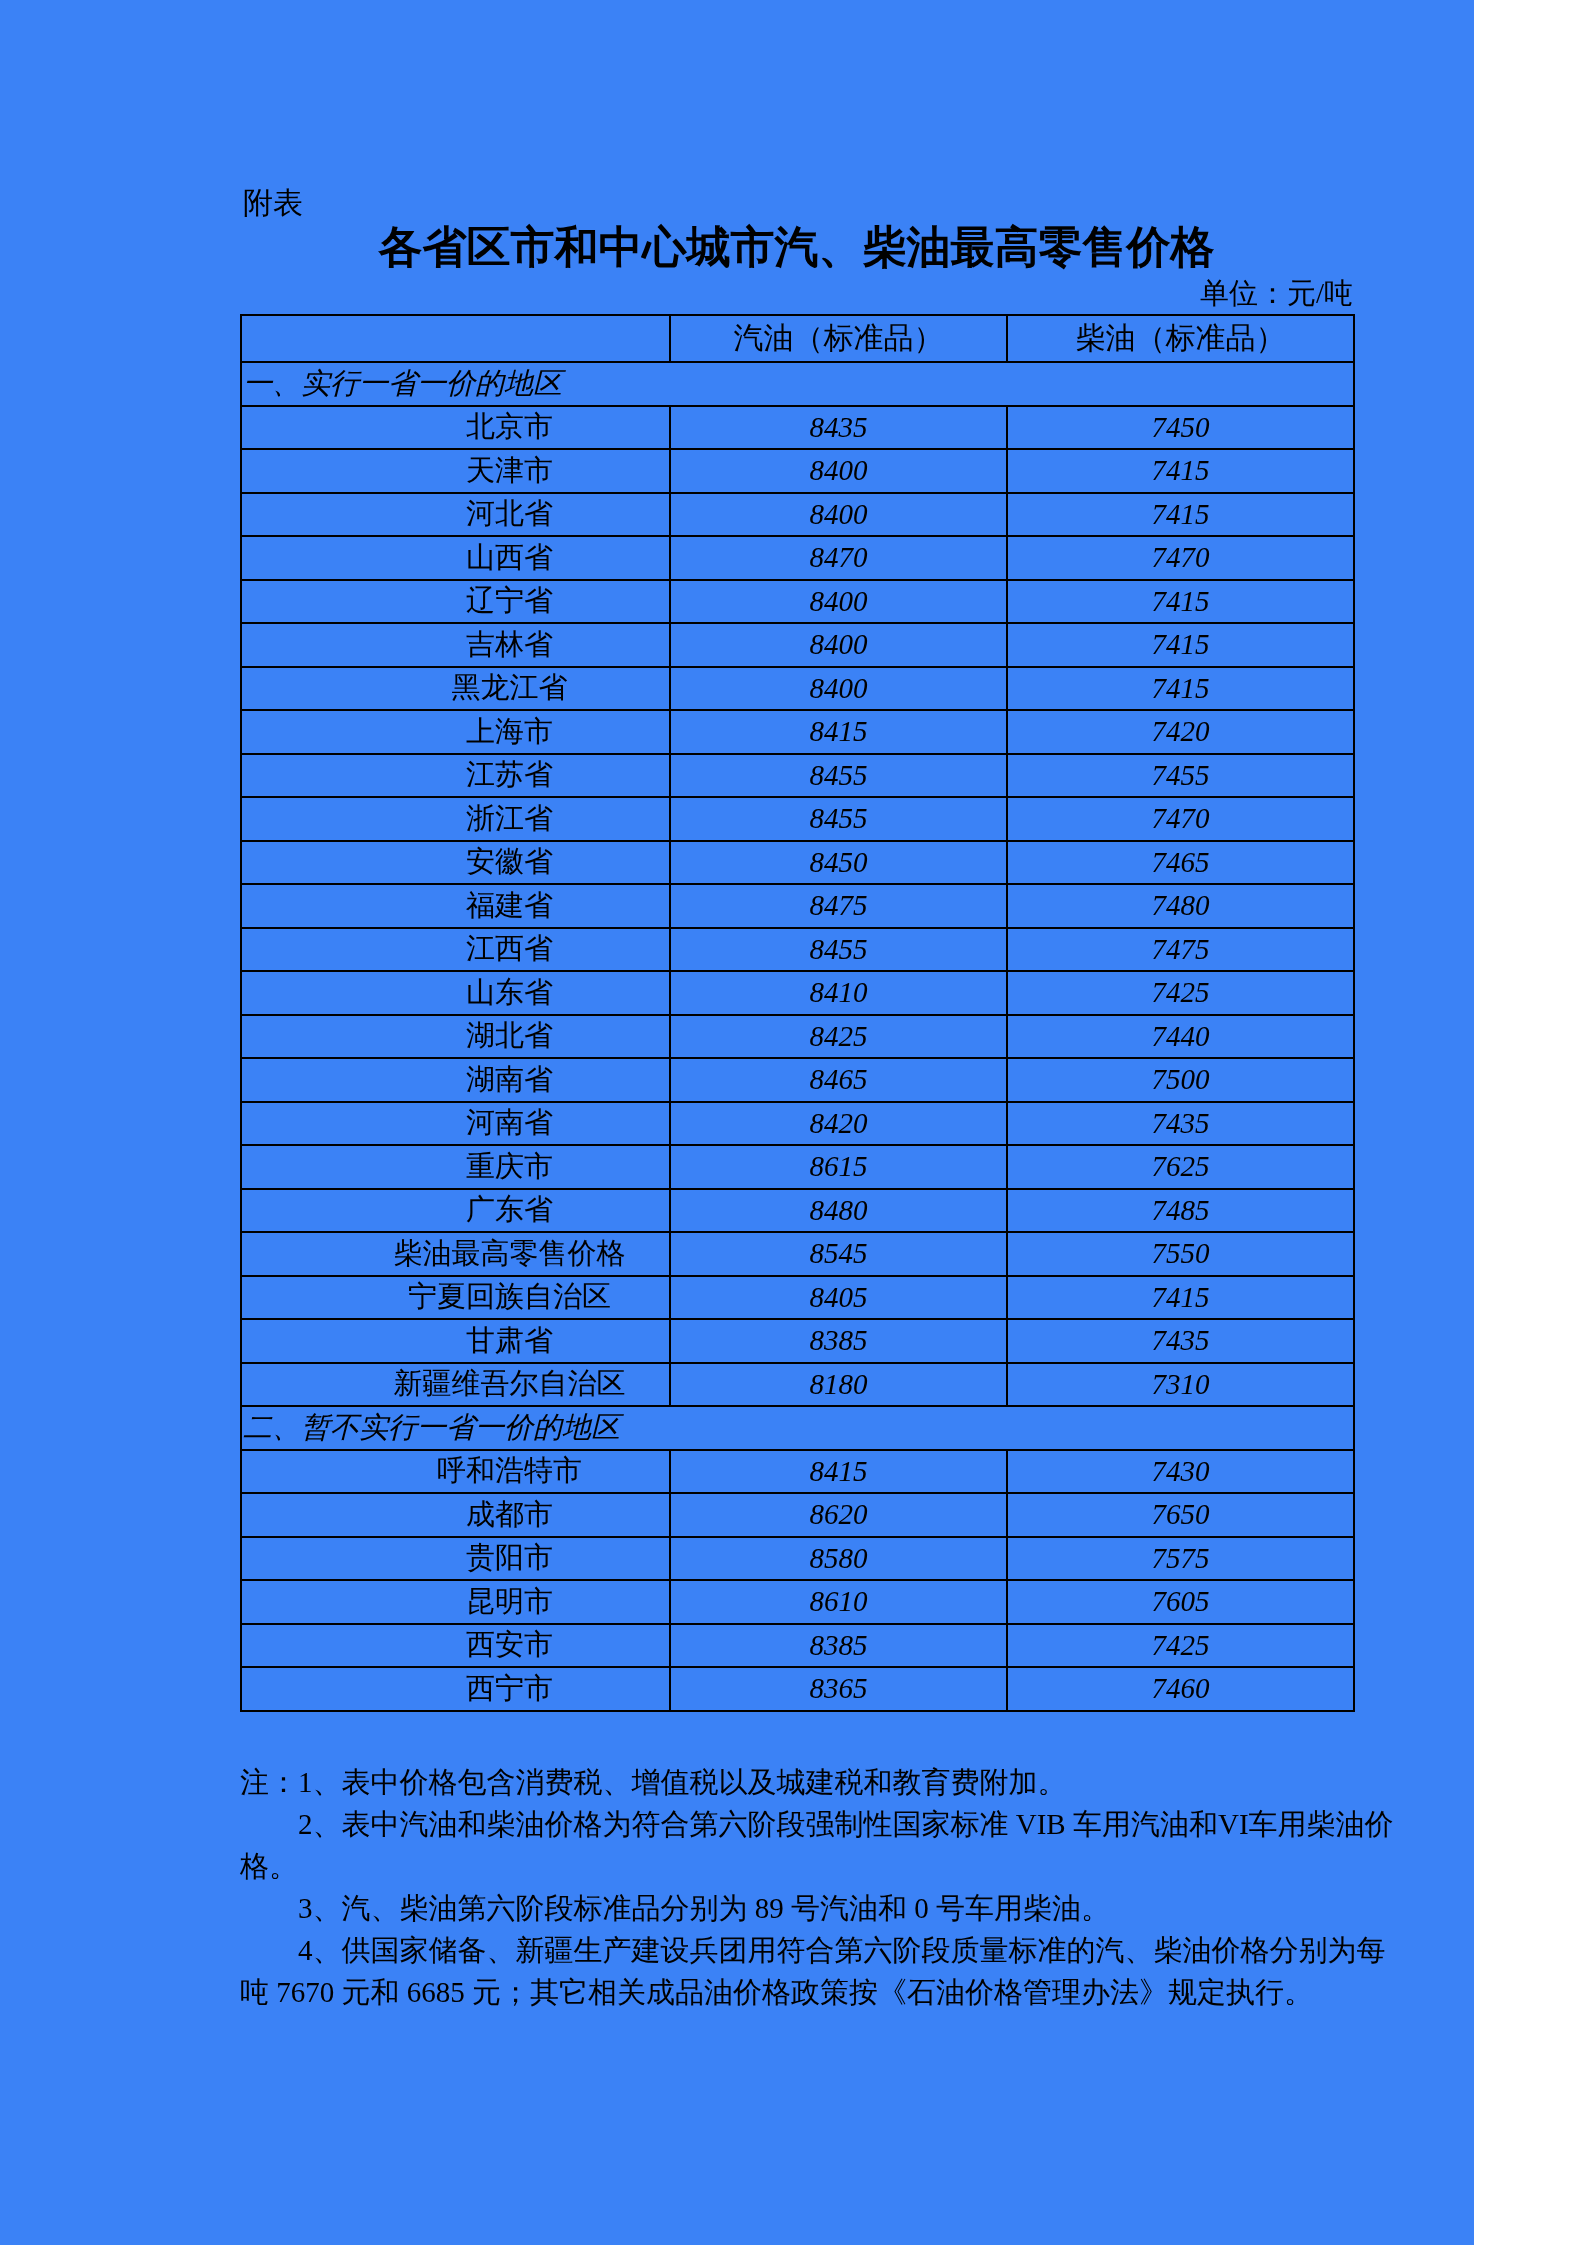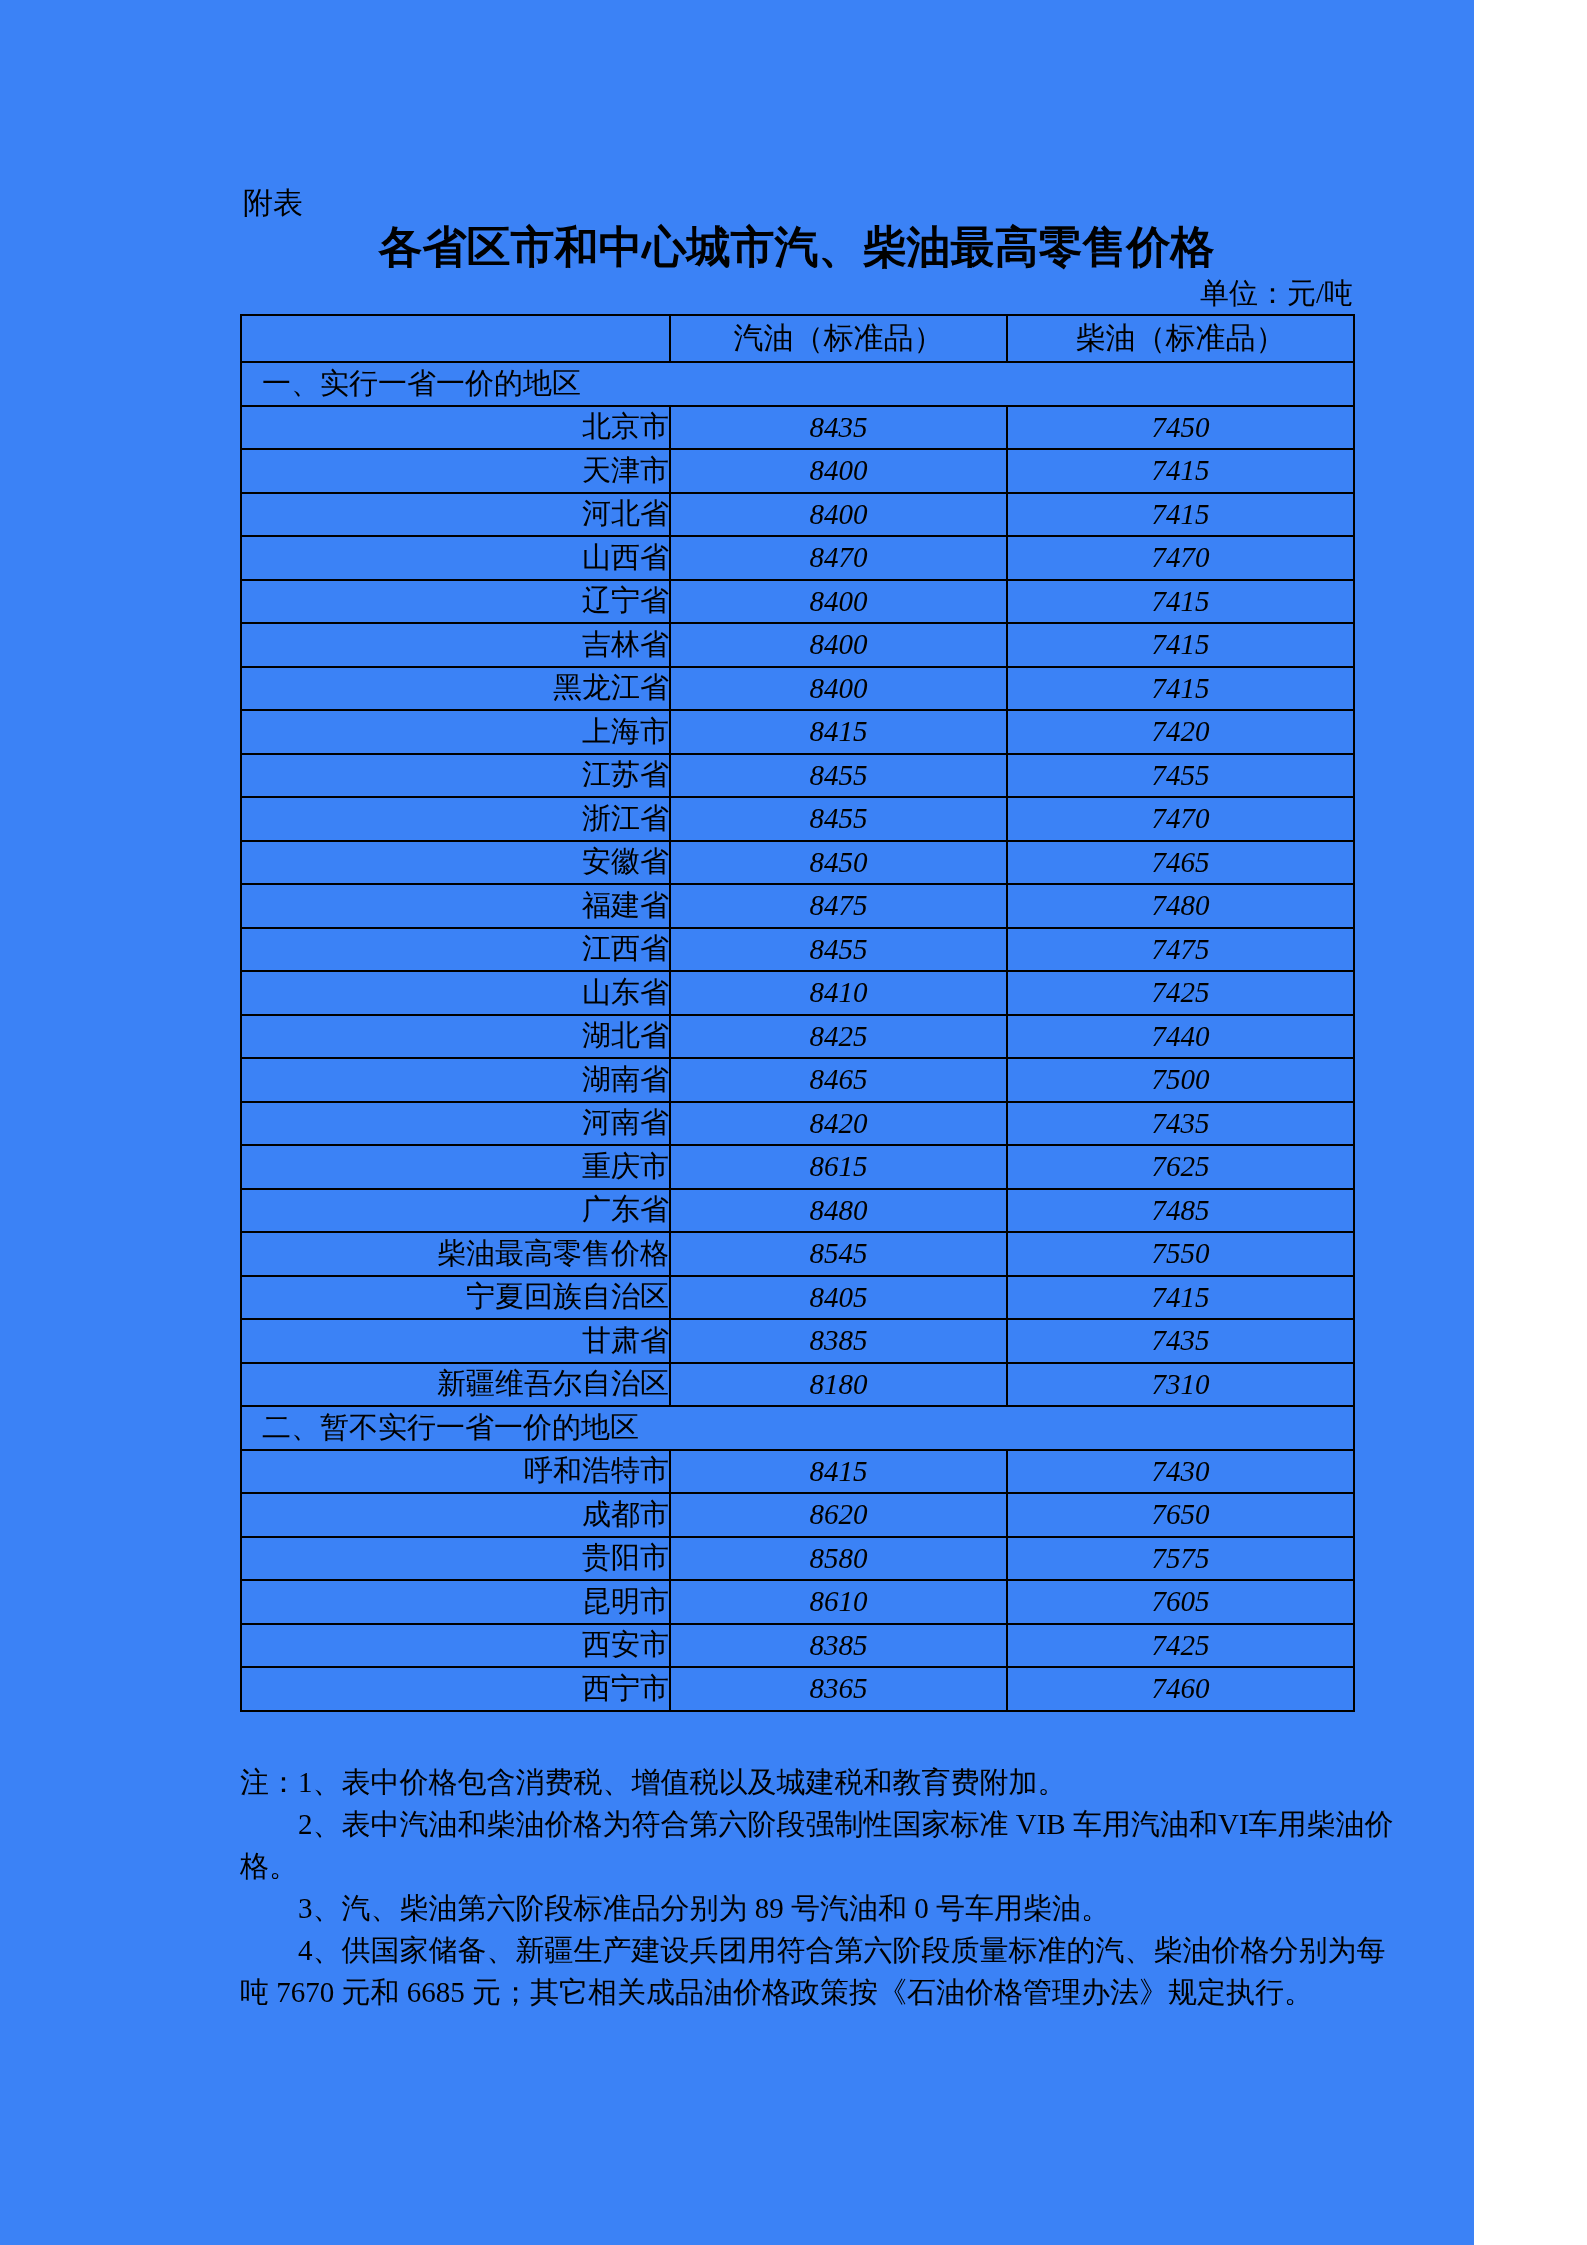--- a/index.html
+++ b/index.html
@@ -62,22 +62,22 @@
   .price-table td, .price-table th {
     border: 2px solid #000000;
     padding: 0;
     font-weight: normal;
     overflow: hidden;
     white-space: nowrap;
   }
   .price-table thead tr { height: 47px; }
   .price-table tbody tr { height: 43.5px; }
   .price-table th { text-align: center; font-size: 30px; }
-  .price-table td.section-cell { text-align: left; padding-left: 20px; }
-  .price-table td.region { text-align: right; padding-left: 108px; }
+  .price-table td.section-cell { text-align: left; padding-left: 1px; font-style: italic; }
+  .price-table td.region { text-align: center; padding-left: 108px; }
   .price-table td.num { text-align: center; font-style: italic; }
   .notes {
     position: absolute;
     left: 0;
     top: 1761px;
     width: 1150px;
     font-size: 29px;
     line-height: 42px;
   }
   .notes .note-line { white-space: nowrap; }

